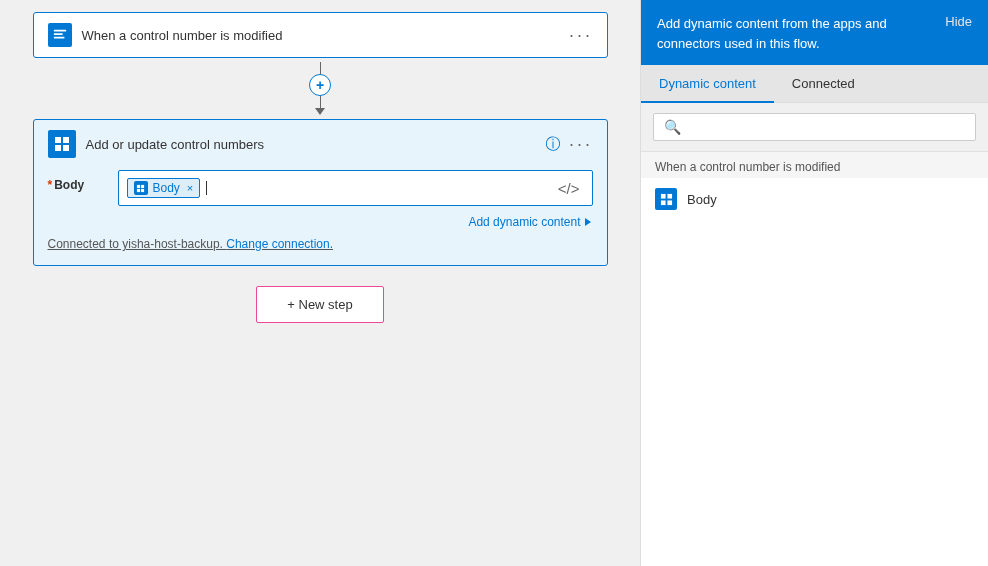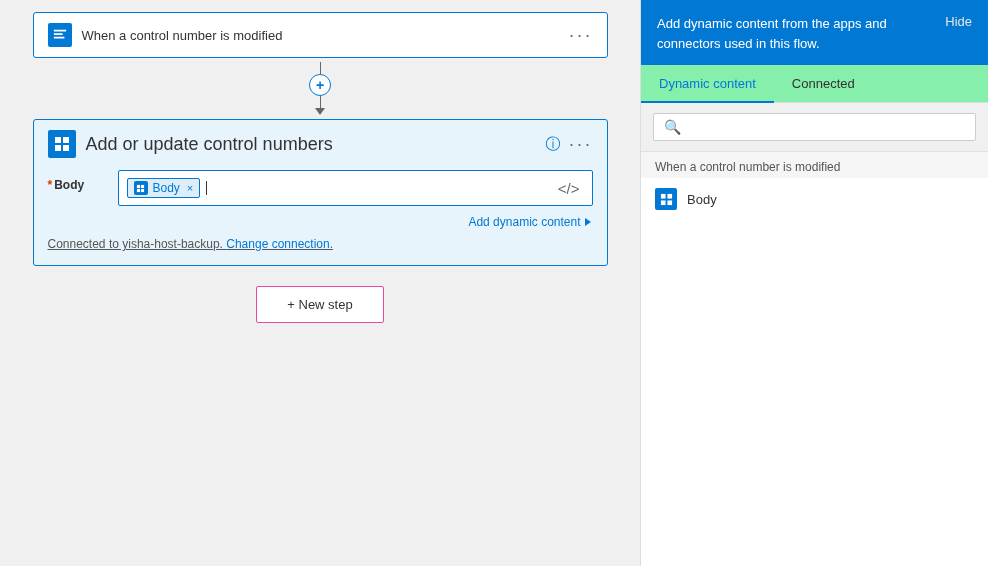--- a/index.html
+++ b/index.html
@@ -126,21 +126,21 @@
       margin-right: 10px;
       flex-shrink: 0;
     }
     .action-card-header .card-icon svg {
       width: 16px;
       height: 16px;
       fill: #fff;
     }
     .action-card-header .card-title {
       flex: 1;
-      font-size: 18px;
+      font-size: 13px;
       color: #333;
     }
     .action-card-header .header-actions {
       display: flex;
       align-items: center;
       gap: 8px;
     }
     .action-card-header .info-btn {
       color: #0078d4;
       font-size: 15px;
@@ -321,21 +321,21 @@
       cursor: pointer;
       font-size: 13px;
       text-decoration: none;
       white-space: nowrap;
     }
 
     
     .tabs-bar {
       display: flex;
       border-bottom: 1px solid #ddd;
-      background: #86efac;
+      background: #e5e5e5;
     }
     .tab {
       padding: 10px 18px;
       font-size: 13px;
       cursor: pointer;
       color: #333;
       border-bottom: 2px solid transparent;
       position: relative;
       top: 1px;
     }

